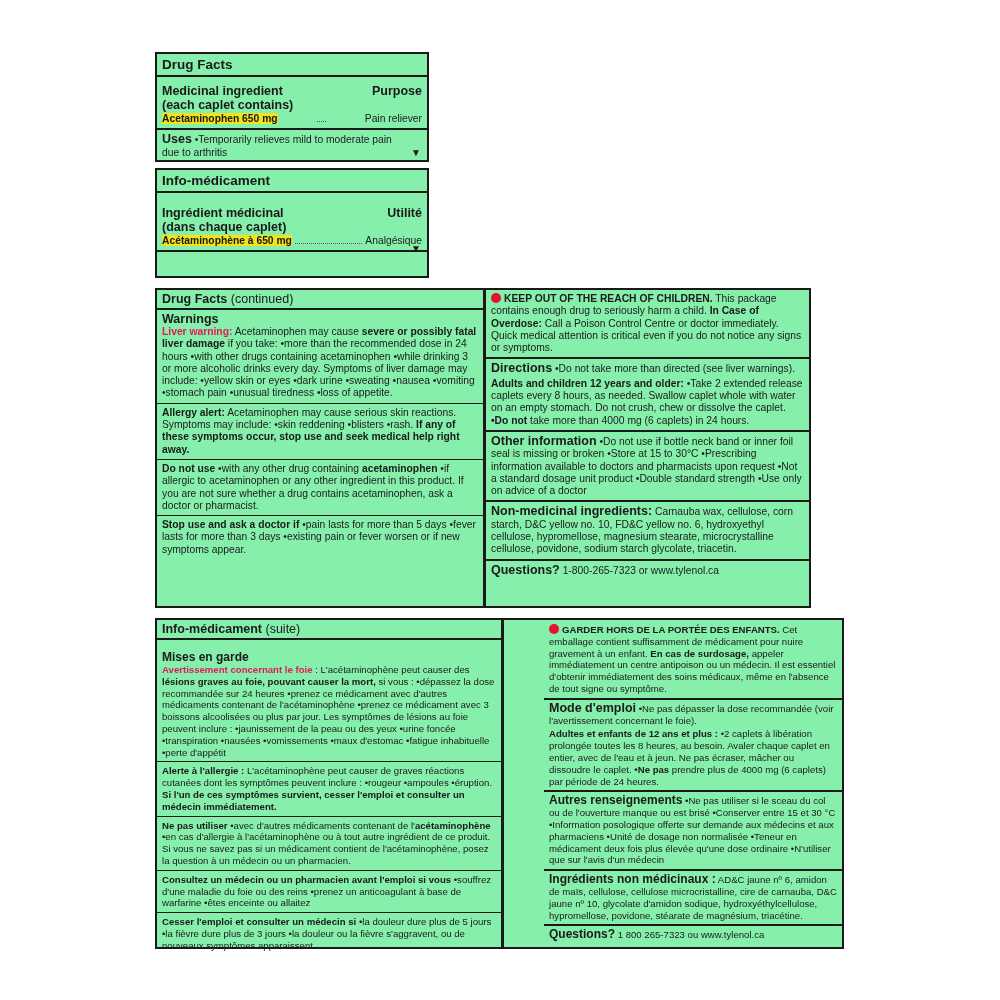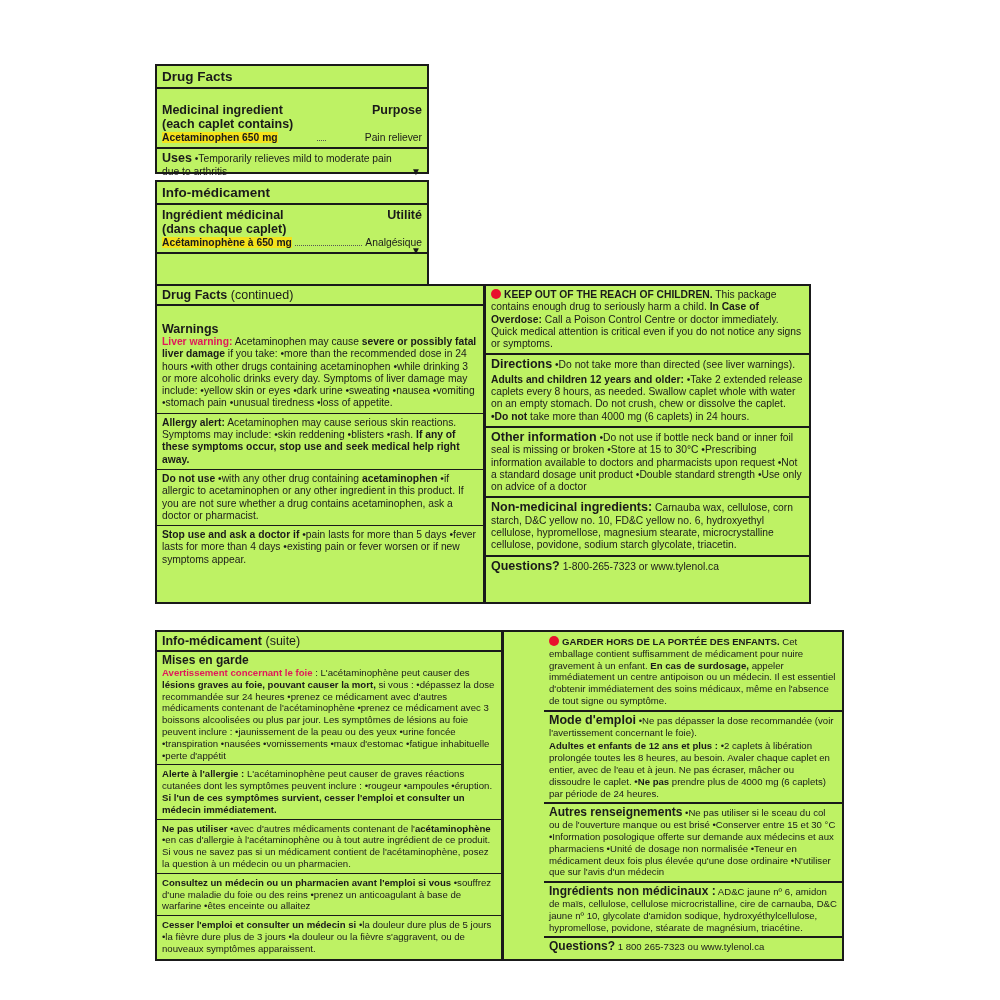--- a/index.html
+++ b/index.html
@@ -1,18 +1,18 @@
 <!DOCTYPE html>
 <html><head>
 <meta charset="utf-8">
 <style>
   * { box-sizing: border-box; margin: 0; padding: 0; }
   html, body { width: 1000px; height: 1000px; background: #ffffff; overflow: hidden; }
   body { position: relative; font-family: "Liberation Sans", sans-serif; color: #1a1a1a; }
-  .box { position: absolute; border: 2.5px solid #1a1a1a; background: #bef264; margin-top: 12px; }
+  .box { position: absolute; border: 2.5px solid #1a1a1a; background: #86efac; }
   .sec { border-top: 2px solid #1a1a1a; padding: 3px 5px 3px 5px; position: relative; }
   .sec.thin { border-top: 1px solid #1a1a1a; }
   .sec.first { border-top: none; }
   .title { font-weight: bold; font-size: 13.5px; padding: 3px 5px 3px 5px; }
   .title .normal { font-weight: normal; }
   .h { font-weight: bold; font-size: 12.5px; }
   .hb { font-weight: bold; font-size: 12px; }
   .txt { font-size: 10.3px; line-height: 12.3px; }
   .txt-fr { font-size: 9.6px; line-height: 11.8px; }
   .b { font-weight: bold; }
@@ -24,21 +24,21 @@
   .dot { display: inline-block; width: 10px; height: 10px; border-radius: 50%; background: #e8112d; vertical-align: -1px; margin-right: 3px; }
   .col { position: absolute; top: 0; bottom: 0; }
   .vline { position: absolute; top: 0; bottom: 0; width: 2.5px; background: #1a1a1a; }
   .hdr-row { border-bottom: 2.5px solid #1a1a1a; }
 </style>
 </head>
 <body>
 
 <div class="box" style="left:155px; top:52px; width:274px; height:110px;">
   <div class="title hdr-row">Drug Facts</div>
-  <div class="sec first" style="padding-top:14px;">
+  <div class="sec first" style="padding-top:7px;">
     <div class="row">
       <span class="h">Medicinal ingredient</span>
       <span class="h">Purpose</span>
     </div>
     <div class="h">(each caplet contains)</div>
     <div class="row" style="margin-top:1px;gap:36px;">
       <span class="hl">Acetaminophen 650 mg</span>
       <span class="dots"></span>
       <span class="txt">Pain reliever</span>
     </div>
@@ -47,44 +47,44 @@
     <div class="txt" style="padding-right:14px;">
       <span class="h">Uses</span>
       <span>•Temporarily relieves mild to moderate pain due to arthritis</span>
     </div>
     <span class="arrow">▼</span>
   </div>
 </div>
 
 <div class="box" style="left:155px; top:168px; width:274px; height:110px;">
   <div class="title hdr-row">Info-médicament</div>
-  <div class="sec first" style="padding-top:3px;">
+  <div class="sec first" style="padding-top:13px;">
     <div class="row">
       <span class="h">Ingrédient médicinal</span>
       <span class="h">Utilité</span>
     </div>
     <div class="h">(dans chaque caplet)</div>
     <div class="row" style="margin-top:1px;">
       <span class="hl">Acétaminophène à 650 mg</span>
       <span class="dots"></span>
       <span class="txt">Analgésique</span>
     </div>
   </div>
   <div class="sec" style="border-top-width:2.5px;">
     <span class="arrow">▼</span>
   </div>
 </div>
 
-<div class="box" style="left:155px; top:272px; width:656px; height:320px;">
+<div class="box" style="left:155px; top:288px; width:656px; height:320px;">
   <div class="col" style="left:0; width:327px;">
     <div class="title hdr-row" style="font-size:12.5px; padding:2px 5px;">
       <span>Drug Facts</span>
       <span class="normal">(continued)</span>
     </div>
-    <div class="sec first" style="padding-top:16px;">
+    <div class="sec first" style="padding-top:2px;">
       <div class="h">Warnings</div>
       <div class="txt">
         <span class="red">Liver warning:</span>
         <span>Acetaminophen may cause</span>
         <span class="b">severe or possibly fatal liver damage</span>
         <span>if you take: •more than the recommended dose in 24 hours •with other drugs containing acetaminophen •while drinking 3 or more alcoholic drinks every day. Symptoms of liver damage may include: •yellow skin or eyes •dark urine •sweating •nausea •vomiting •stomach pain •unusual tiredness •loss of appetite.</span>
       </div>
     </div>
     <div class="sec thin">
       <div class="txt">
@@ -97,21 +97,21 @@
       <div class="txt">
         <span class="b">Do not use</span>
         <span>•with any other drug containing</span>
         <span class="b">acetaminophen</span>
         <span>•if allergic to acetaminophen or any other ingredient in this product. If you are not sure whether a drug contains acetaminophen, ask a doctor or pharmacist.</span>
       </div>
     </div>
     <div class="sec thin">
       <div class="txt">
         <span class="b">Stop use and ask a doctor if</span>
-        <span>•pain lasts for more than 5 days •fever lasts for more than 4 days •existing pain or fever worsen or if new symptoms appear.</span>
+        <span>•pain lasts for more than 5 days •fever lasts for more than 3 days •existing pain or fever worsen or if new symptoms appear.</span>
       </div>
     </div>
   </div>
   <div class="vline" style="left:326px;"></div>
   <div class="col" style="left:329px; right:0;">
     <div class="sec first" style="">
       <div class="txt">
         <span class="dot"></span><span class="b">KEEP OUT OF THE REACH OF CHILDREN.</span>
         <span>This package contains enough drug to seriously harm a child.</span>
         <span class="b">In Case of Overdose:</span>
@@ -150,21 +150,21 @@
     </div>
   </div>
 </div>
 
 <div class="box" style="left:155px; top:618px; width:689px; height:331px;">
   <div class="col" style="left:0; width:345px;">
     <div class="title hdr-row" style="font-size:12.5px; padding:2px 5px;">
       <span>Info-médicament</span>
       <span class="normal">(suite)</span>
     </div>
-    <div class="sec first" style="padding-top:1px;">
+    <div class="sec first" style="padding-top:10px;">
       <div class="hb">Mises en garde</div>
       <div class="txt-fr">
         <span class="red">Avertissement concernant le foie</span>
         <span>: L'acétaminophène peut causer des</span>
         <span class="b">lésions graves au foie, pouvant causer la mort,</span>
         <span>si vous : •dépassez la dose recommandée sur 24 heures •prenez ce médicament avec d'autres médicaments contenant de l'acétaminophène •prenez ce médicament avec 3 boissons alcoolisées ou plus par jour. Les symptômes de lésions au foie peuvent inclure : •jaunissement de la peau ou des yeux •urine foncée •transpiration •nausées •vomissements •maux d'estomac •fatigue inhabituelle •perte d'appétit</span>
       </div>
     </div>
     <div class="sec thin">
       <div class="txt-fr">

